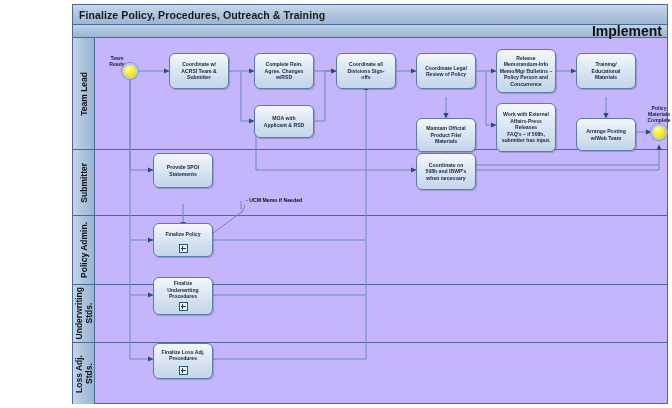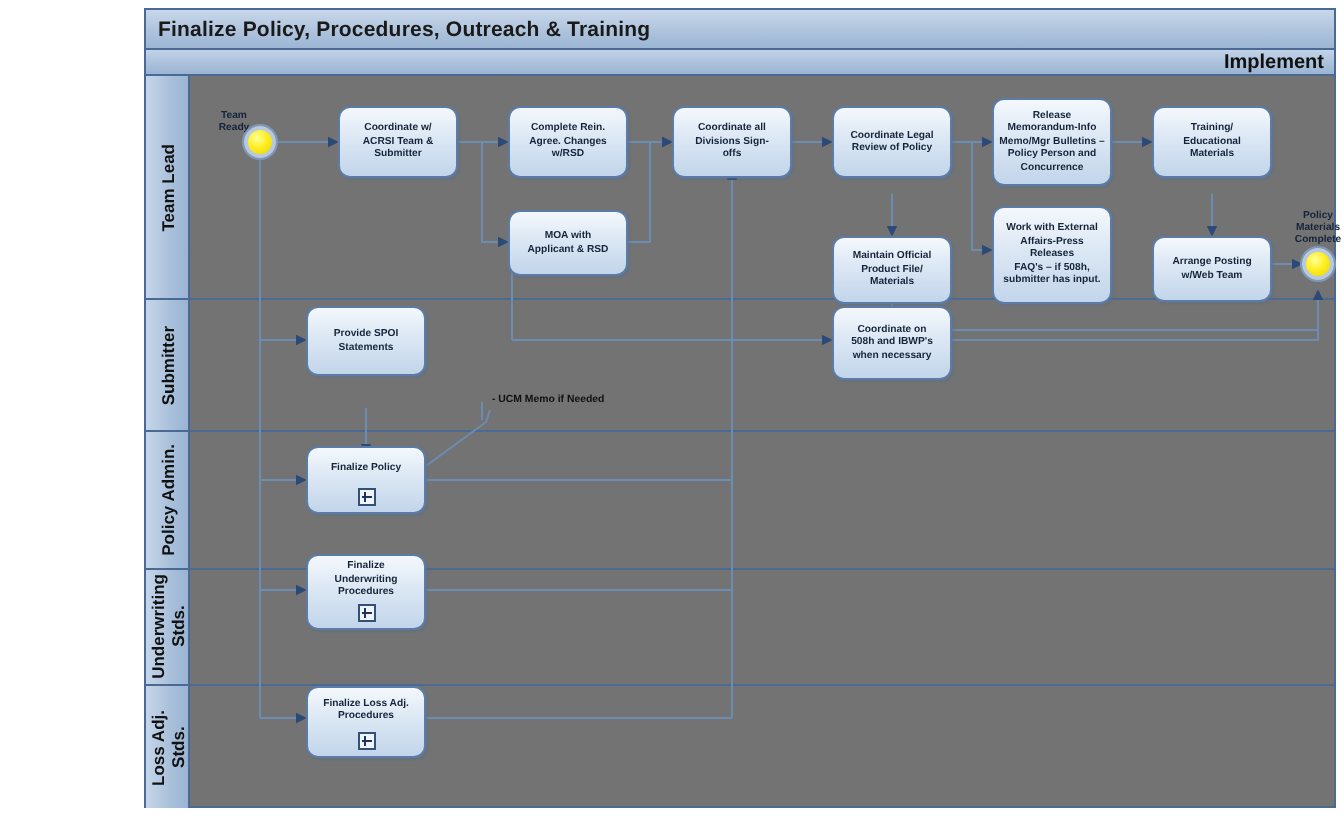--- a/index.html
+++ b/index.html
@@ -2,37 +2,37 @@
 <html><head>
 <meta charset="utf-8">
 <style>
   html,body{margin:0;padding:0;background:#ffffff;}
   body{font-family:"Liberation Sans",sans-serif;}
   #canvas{position:relative;width:672px;height:408px;overflow:hidden;background:#fff;}
 
   
   .pool{
     position:absolute;left:72px;top:4px;width:596px;height:400px;
-    border:1px solid #4a6a93;background:#737373;box-sizing:border-box;
+    border:1px solid #4a6a93;background:#c4b5fd;box-sizing:border-box;
   }
   
   .pool-title{
     position:absolute;left:0;top:0;width:100%;height:20px;
     background:linear-gradient(to bottom,#c9d8ea 0%,#aec3dc 55%,#9cb6d4 100%);
     border-bottom:1px solid #4a6a93;box-sizing:border-box;
     display:flex;align-items:center;padding-left:6px;
     font-size:10.5px;font-weight:bold;color:#1a1a1a;letter-spacing:.1px;
   }
   
   .phase-band{
     position:absolute;left:0;top:20px;width:100%;height:13px;
     background:linear-gradient(to bottom,#c2d3e8 0%,#a9c0db 60%,#9bb4d2 100%);
     border-bottom:1px solid #4a6a93;box-sizing:border-box;
     display:flex;align-items:center;justify-content:flex-end;padding-right:5px;
-    font-size:10px;font-weight:bold;color:#111;
+    font-size:14px;font-weight:bold;color:#111;
   }
 
   
   .lanes{position:absolute;left:0;top:33px;width:100%;height:366px;}
   .lane{position:absolute;left:0;width:100%;box-sizing:border-box;border-bottom:1px solid #4a6a93;}
   .lane:last-child{border-bottom:none;}
   .lane-header{
     position:absolute;left:0;top:0;width:22px;height:100%;
     background:linear-gradient(to right,#c6d6ea 0%,#aac1db 55%,#9ab4d3 100%);
     border-right:1px solid #4a6a93;box-sizing:border-box;

